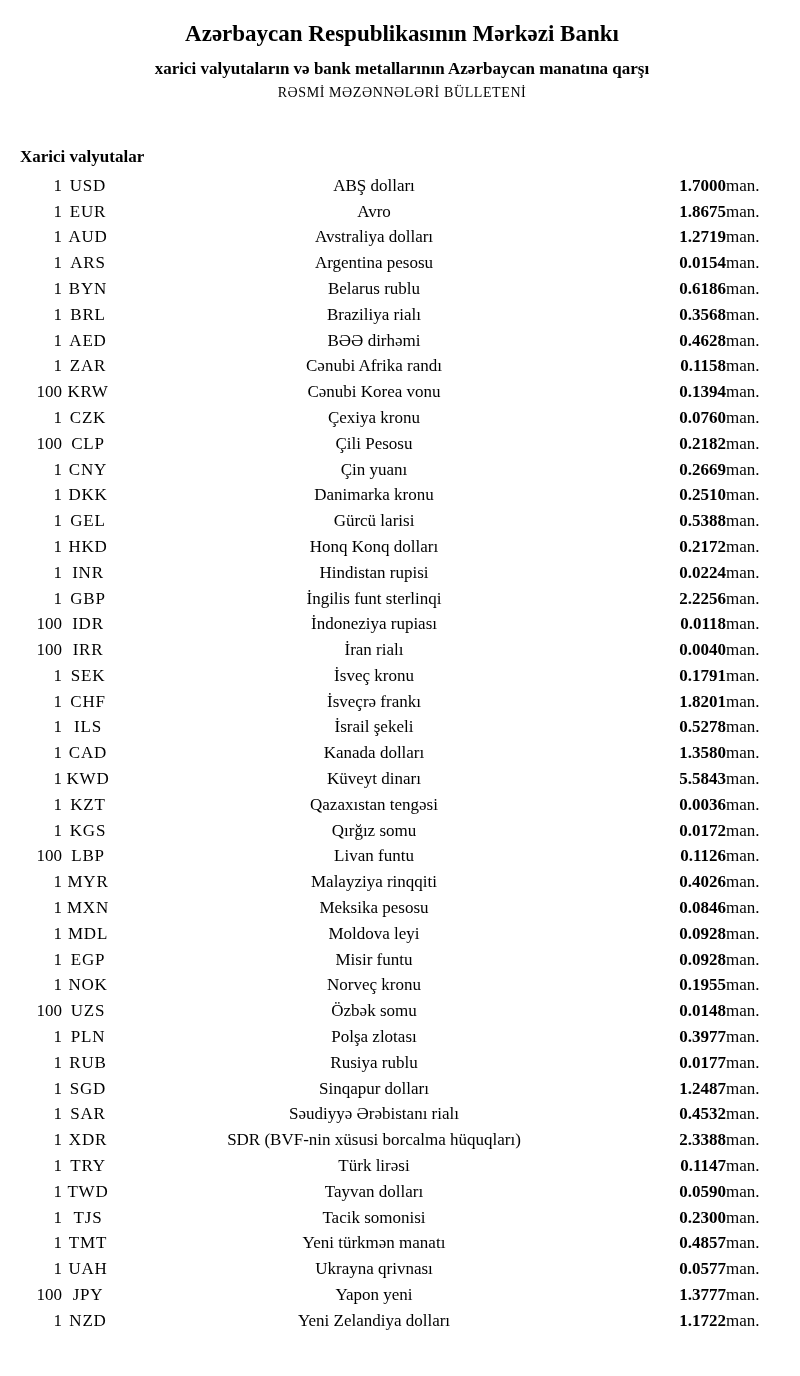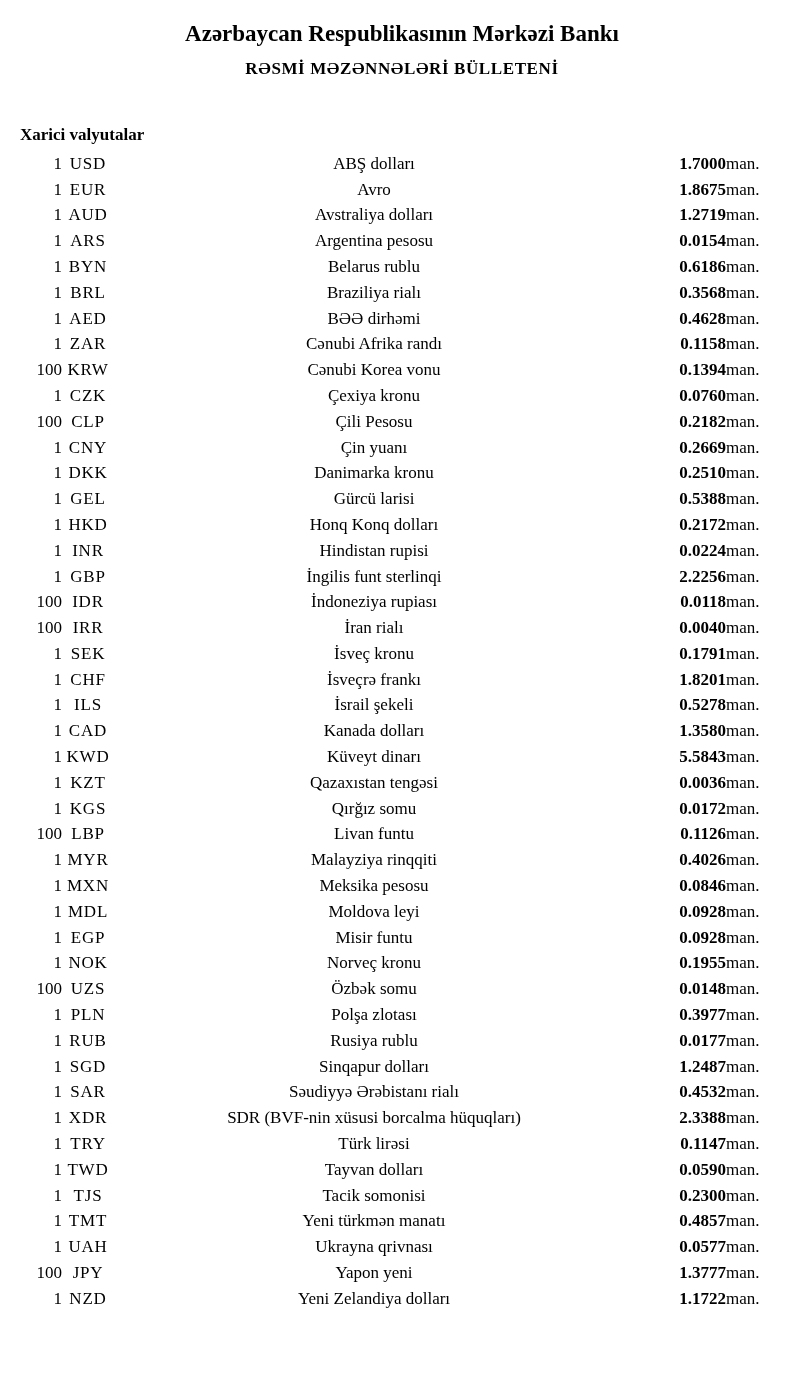--- a/index.html
+++ b/index.html
@@ -28,22 +28,22 @@
     font-size: 15px;
     font-weight: bold;
     margin: 2px 0 6px 0;
   }
   .subtitle-1 {
     font-size: 17px;
     font-weight: bold;
     margin: 2px 0 6px 0;
   }
   .subtitle-2 {
-    font-size: 17px;
-    font-weight: bold;
+    font-size: 14px;
+    font-weight: normal;
     letter-spacing: 0.6px;
     margin: 4px 0 12px 0;
   }
   h2.section-title {
     text-align: left;
     font-size: 17px;
     font-weight: bold;
     margin: 46px 0 6px 0;
   }
   table.rates {
@@ -84,20 +84,21 @@
     text-align: left;
     padding-left: 13px;
   }
 </style>
 </head>
 <body>
 
 <div class="page">
   <header>
     <h1 class="title">Azərbaycan Respublikasının Mərkəzi Bankı</h1>
+    <div class="subtitle-1">xarici valyutaların və bank metallarının Azərbaycan manatına qarşı</div>
     <div class="subtitle-2">RƏSMİ MƏZƏNNƏLƏRİ BÜLLETENİ</div>
   </header>
 
   <h2 class="section-title">Xarici valyutalar</h2>
 
   <table class="rates">
     <tbody id="rates-body">
         <tr>
           <td class="qty">1</td>
           <td class="code">USD</td>

